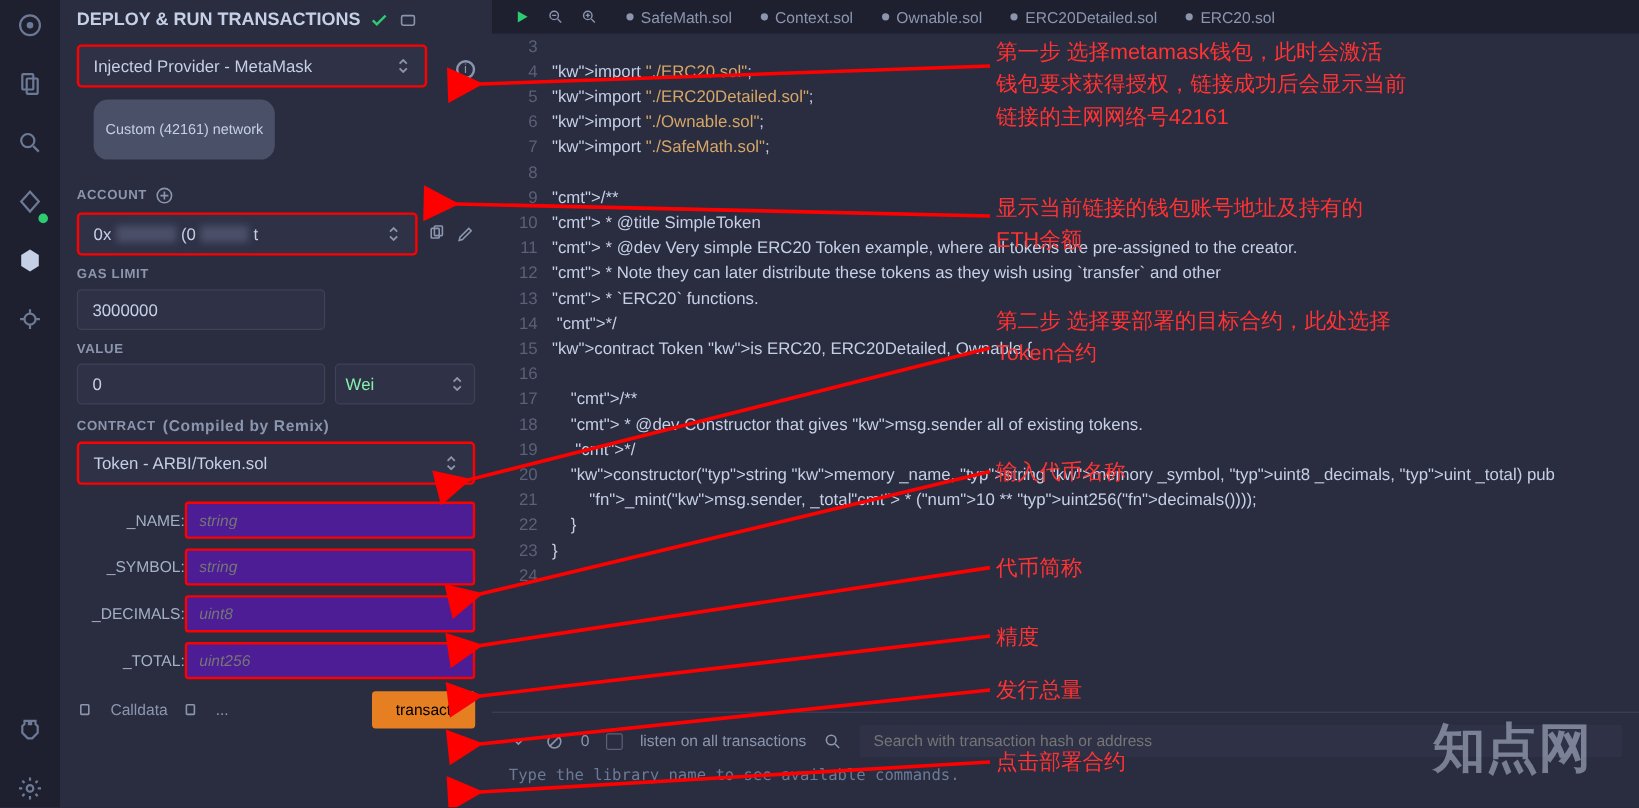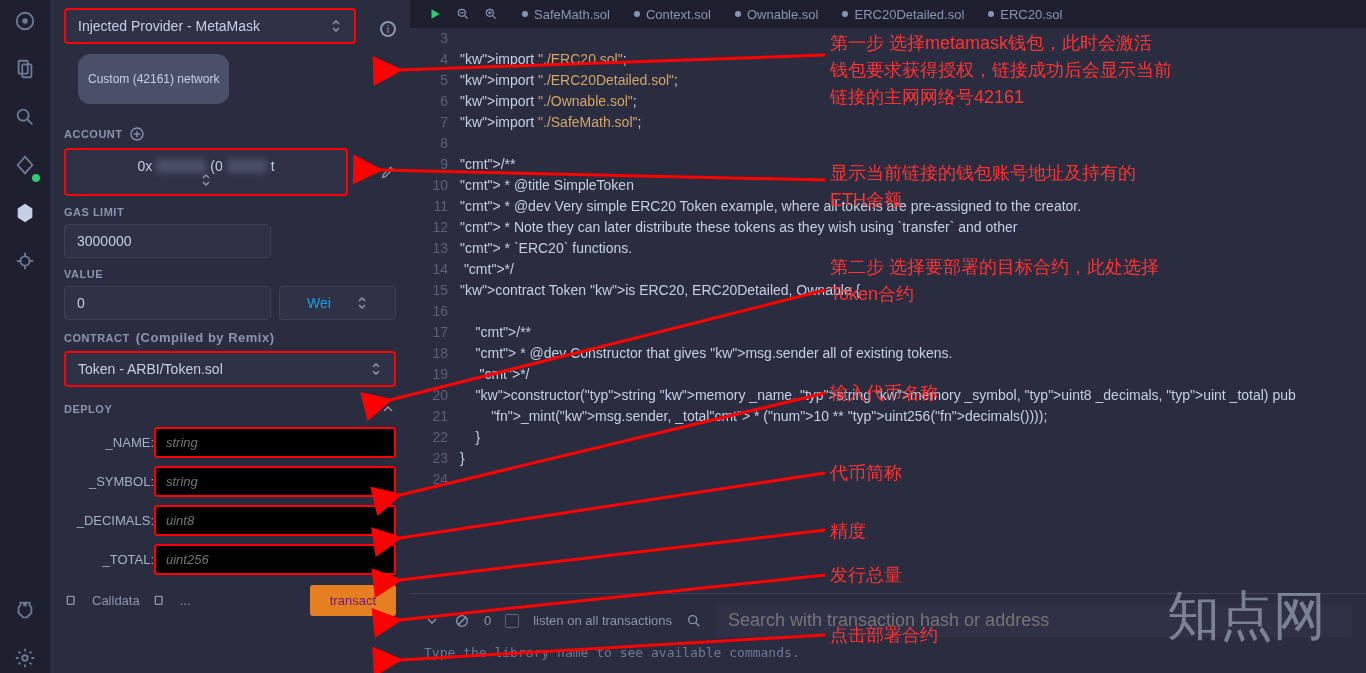--- a/index.html
+++ b/index.html
@@ -11,49 +11,49 @@
 .icon-bar .item { position: relative; cursor: pointer; }
 .icon-bar .badge { position: absolute; bottom: -4px; right: -6px; width: 12px; height: 12px; border-radius: 50%; background: #2ecc71; border: 2px solid #1e2030; }
 .panel { width: 360px; background: #2a2c3f; padding: 8px 14px; overflow-y: auto; }
 .panel-title { color: #c5d0e6; font-size: 15px; font-weight: 600; display: flex; align-items: center; gap: 8px; margin-bottom: 12px; }
 .select-box { background: #2f3147; border: 2px solid #ff0000; border-radius: 4px; padding: 8px 12px; color: #c5d0e6; font-size: 14px; display: flex; align-items: center; justify-content: space-between; cursor: pointer; margin-bottom: 6px; }
 .net-badge { display: inline-block; background: #4a5068; color: #c5d0e6; font-size: 12px; padding: 18px 10px; border-radius: 12px; margin: 4px 0 12px 14px; }
 .label { color: #8b96ae; font-size: 11px; font-weight: 600; letter-spacing: 0.5px; margin: 10px 0 6px; display: flex; align-items: center; gap: 6px; }
 .label-inline { color: #8b96ae; font-size: 13px; }
 .input-row { display: flex; gap: 8px; align-items: center; margin-bottom: 8px; }
 .text-input { background: #2f3147; border: 1px solid #3d4258; border-radius: 4px; padding: 8px 12px; color: #c5d0e6; font-size: 14px; flex: 1; }
-.small-select { background: #2f3147; border: 1px solid #3d4258; border-radius: 4px; padding: 8px 27px; color: #0ea5e9; font-size: 14px; width: 120px; display: flex; justify-content: space-between; align-items: center; }
-.account-box { background: #2f3147; border: 2px solid #ff0000; border-radius: 4px; padding: 8px 12px; color: #c5d0e6; font-size: 14px; display: flex; align-items: center; justify-content: space-between; position: relative; flex-direction: column; }
+.small-select { background: #2f3147; border: 1px solid #3d4258; border-radius: 4px; padding: 8px 8px; color: #86efac; font-size: 14px; width: 120px; display: flex; justify-content: space-between; align-items: center; }
+.account-box { background: #2f3147; border: 2px solid #ff0000; border-radius: 4px; padding: 8px 12px; color: #c5d0e6; font-size: 14px; display: flex; align-items: center; justify-content: space-between; position: relative; }
 .blur-pix { background: #4a5068; filter: blur(3px); display: inline-block; height: 14px; }
 .icon-sm { width: 16px; height: 16px; fill: #8b96ae; cursor: pointer; }
 .deploy-section { margin-top: 14px; }
 .deploy-row { display: flex; align-items: center; gap: 0; margin-bottom: 8px; }
 .deploy-label { color: #a3b1c6; font-size: 13px; width: 90px; text-align: right; }
-.deploy-input { background: #000000; border: 2px solid #ff0000; border-radius: 3px; padding: 6px 10px; color: #8b96ae; font-size: 13px; flex: 1; font-style: italic; }
-.transact-btn { background: #e67e22; color: #701a75; border: none; padding: 8px 20px; font-size: 13px; border-radius: 3px; cursor: pointer; }
+.deploy-input { background: #4c1d95; border: 2px solid #ff0000; border-radius: 3px; padding: 6px 10px; color: #8b96ae; font-size: 13px; flex: 1; font-style: italic; }
+.transact-btn { background: #e67e22; color: #000000; border: none; padding: 8px 20px; font-size: 13px; border-radius: 3px; cursor: pointer; }
 .calldata-row { display: flex; align-items: center; gap: 12px; margin-top: 10px; font-size: 13px; color: #8b96ae; }
 .editor { flex: 1; background: #2a2c3f; display: flex; flex-direction: column; position: relative; }
 .tabs { display: flex; align-items: center; background: #1e2030; height: 28px; padding: 0 8px; gap: 2px; }
 .tab { display: flex; align-items: center; gap: 6px; padding: 0 12px; height: 100%; color: #8b96ae; font-size: 13px; cursor: pointer; }
 .tab .dot { width: 6px; height: 6px; border-radius: 50%; background: #8b96ae; }
 .tab-icons { display: flex; gap: 14px; align-items: center; padding: 0 10px; }
 .tab-icons svg { width: 14px; height: 14px; fill: #8b96ae; }
 .play-icon { fill: #2ecc71 !important; }
 .code { flex: 1; display: flex; font-family: "Consolas", monospace; font-size: 14px; line-height: 21px; overflow: hidden; }
 .gutter { width: 50px; text-align: right; padding-right: 12px; color: #5a6178; user-select: none; }
 .code-text { flex: 1; white-space: pre; color: #c5d0e6; }
 .str { color: #d4a668; }
 .terminal { height: 80px; background: #2a2c3f; border-top: 1px solid #3d4258; padding: 10px 14px; display: flex; flex-direction: column; gap: 8px; }
 .term-row { display: flex; align-items: center; gap: 14px; font-size: 13px; color: #8b96ae; }
-.term-input { background: #2f3147; border: none; padding: 6px 12px; color: #8b96ae; font-size: 18px; flex: 1; border-radius: 3px; }
+.term-input { background: #2f3147; border: none; padding: 6px 12px; color: #8b96ae; font-size: 13px; flex: 1; border-radius: 3px; }
 .term-text { color: #6d7a96; font-size: 13px; font-family: monospace; }
 .checkbox { width: 14px; height: 14px; border: 1px solid #5a6178; border-radius: 2px; }
 .annotations { position: absolute; left: 0; top: 0; width: 100%; height: 100%; pointer-events: none; z-index: 100; }
 .anno-text { position: absolute; color: #ff3333; font-size: 18px; font-weight: 500; line-height: 1.5; }
-.watermark { position: absolute; right: 40px; bottom: 20px; font-size: 53px; color: rgba(200,210,230,0.5); font-weight: 400; font-family: "SimSun", serif; }
+.watermark { position: absolute; right: 40px; bottom: 20px; font-size: 44px; color: rgba(200,210,230,0.5); font-weight: 700; font-family: "SimSun", serif; }
 .chev { width: 12px; height: 12px; }
 .info-i { width: 16px; height: 16px; border: 2px solid #8b96ae; border-radius: 50%; display: flex; align-items: center; justify-content: center; font-size: 11px; color: #8b96ae; margin-left: 8px; }
 </style>
 </head>
 <body>
 
 <div class="layout">
   <div class="icon-bar">
     <div class="item"><svg viewBox="0 0 24 24">
           <circle cx="12" cy="12" r="9" fill="none" stroke="#6d7a96" stroke-width="2"></circle>
@@ -84,20 +84,29 @@
     <div class="item"><svg viewBox="0 0 24 24">
           <path d="M7 7 L7 4 L11 4 L11 7 L13 7 L13 4 L17 4 L17 7 L19 9 L19 15 L14 20 L10 20 L5 15 L5 9 Z" fill="none" stroke="#6d7a96" stroke-width="2"></path>
         </svg></div>
     <div class="item"><svg viewBox="0 0 24 24">
           <circle cx="12" cy="12" r="3" fill="none" stroke="#6d7a96" stroke-width="2"></circle>
           <path d="M12 2 L12 5 M12 19 L12 22 M2 12 L5 12 M19 12 L22 12 M5 5 L7 7 M17 17 L19 19 M5 19 L7 17 M17 7 L19 5" stroke="#6d7a96" stroke-width="2"></path>
         </svg></div>
   </div>
 
   <div class="panel">
+    <div class="panel-title">
+      <span>DEPLOY &amp; RUN TRANSACTIONS</span>
+      <svg class="icon-sm" viewBox="0 0 24 24" style="fill:#2ecc71">
+          <path d="M4 12 L9 17 L20 6" fill="none" stroke="#2ecc71" stroke-width="3"></path>
+        </svg>
+      <svg class="icon-sm" viewBox="0 0 24 24">
+          <rect x="4" y="6" width="16" height="12" rx="2" fill="none" stroke="#8b96ae" stroke-width="2"></rect>
+        </svg>
+    </div>
 
     <div style="display:flex;align-items:center;gap:16px">
       <div class="select-box" style="flex:1">
         <span>Injected Provider - MetaMask</span>
         <svg class="chev" viewBox="0 0 12 12">
             <path d="M3 4 L6 1 L9 4 M3 8 L6 11 L9 8" fill="none" stroke="#8b96ae" stroke-width="1.5"></path>
           </svg>
       </div>
       <div class="info-i">i</div>
     </div>
@@ -152,26 +161,20 @@
       <span class="label-inline" style="font-weight:700">(Compiled by Remix)</span>
     </div>
     <div class="select-box">
       <span>Token - ARBI/Token.sol</span>
       <svg class="chev" viewBox="0 0 12 12">
           <path d="M3 4 L6 1 L9 4 M3 8 L6 11 L9 8" fill="none" stroke="#8b96ae" stroke-width="1.5"></path>
         </svg>
     </div>
 
     <div class="deploy-section">
-      <div style="display:flex;justify-content:space-between;align-items:center;margin-bottom:10px">
-        <span class="label" style="margin:0">DEPLOY</span>
-        <svg class="icon-sm" viewBox="0 0 24 24">
-            <path d="M6 15 L12 9 L18 15" fill="none" stroke="#8b96ae" stroke-width="2"></path>
-          </svg>
-      </div>
       <div id="param-rows">
           <div class="deploy-row">
             <span class="deploy-label">_NAME:</span>
             <input class="deploy-input" placeholder="string" style="">
           </div>
           <div class="deploy-row">
             <span class="deploy-label">_SYMBOL:</span>
             <input class="deploy-input" placeholder="string" style="">
           </div>
           <div class="deploy-row">

